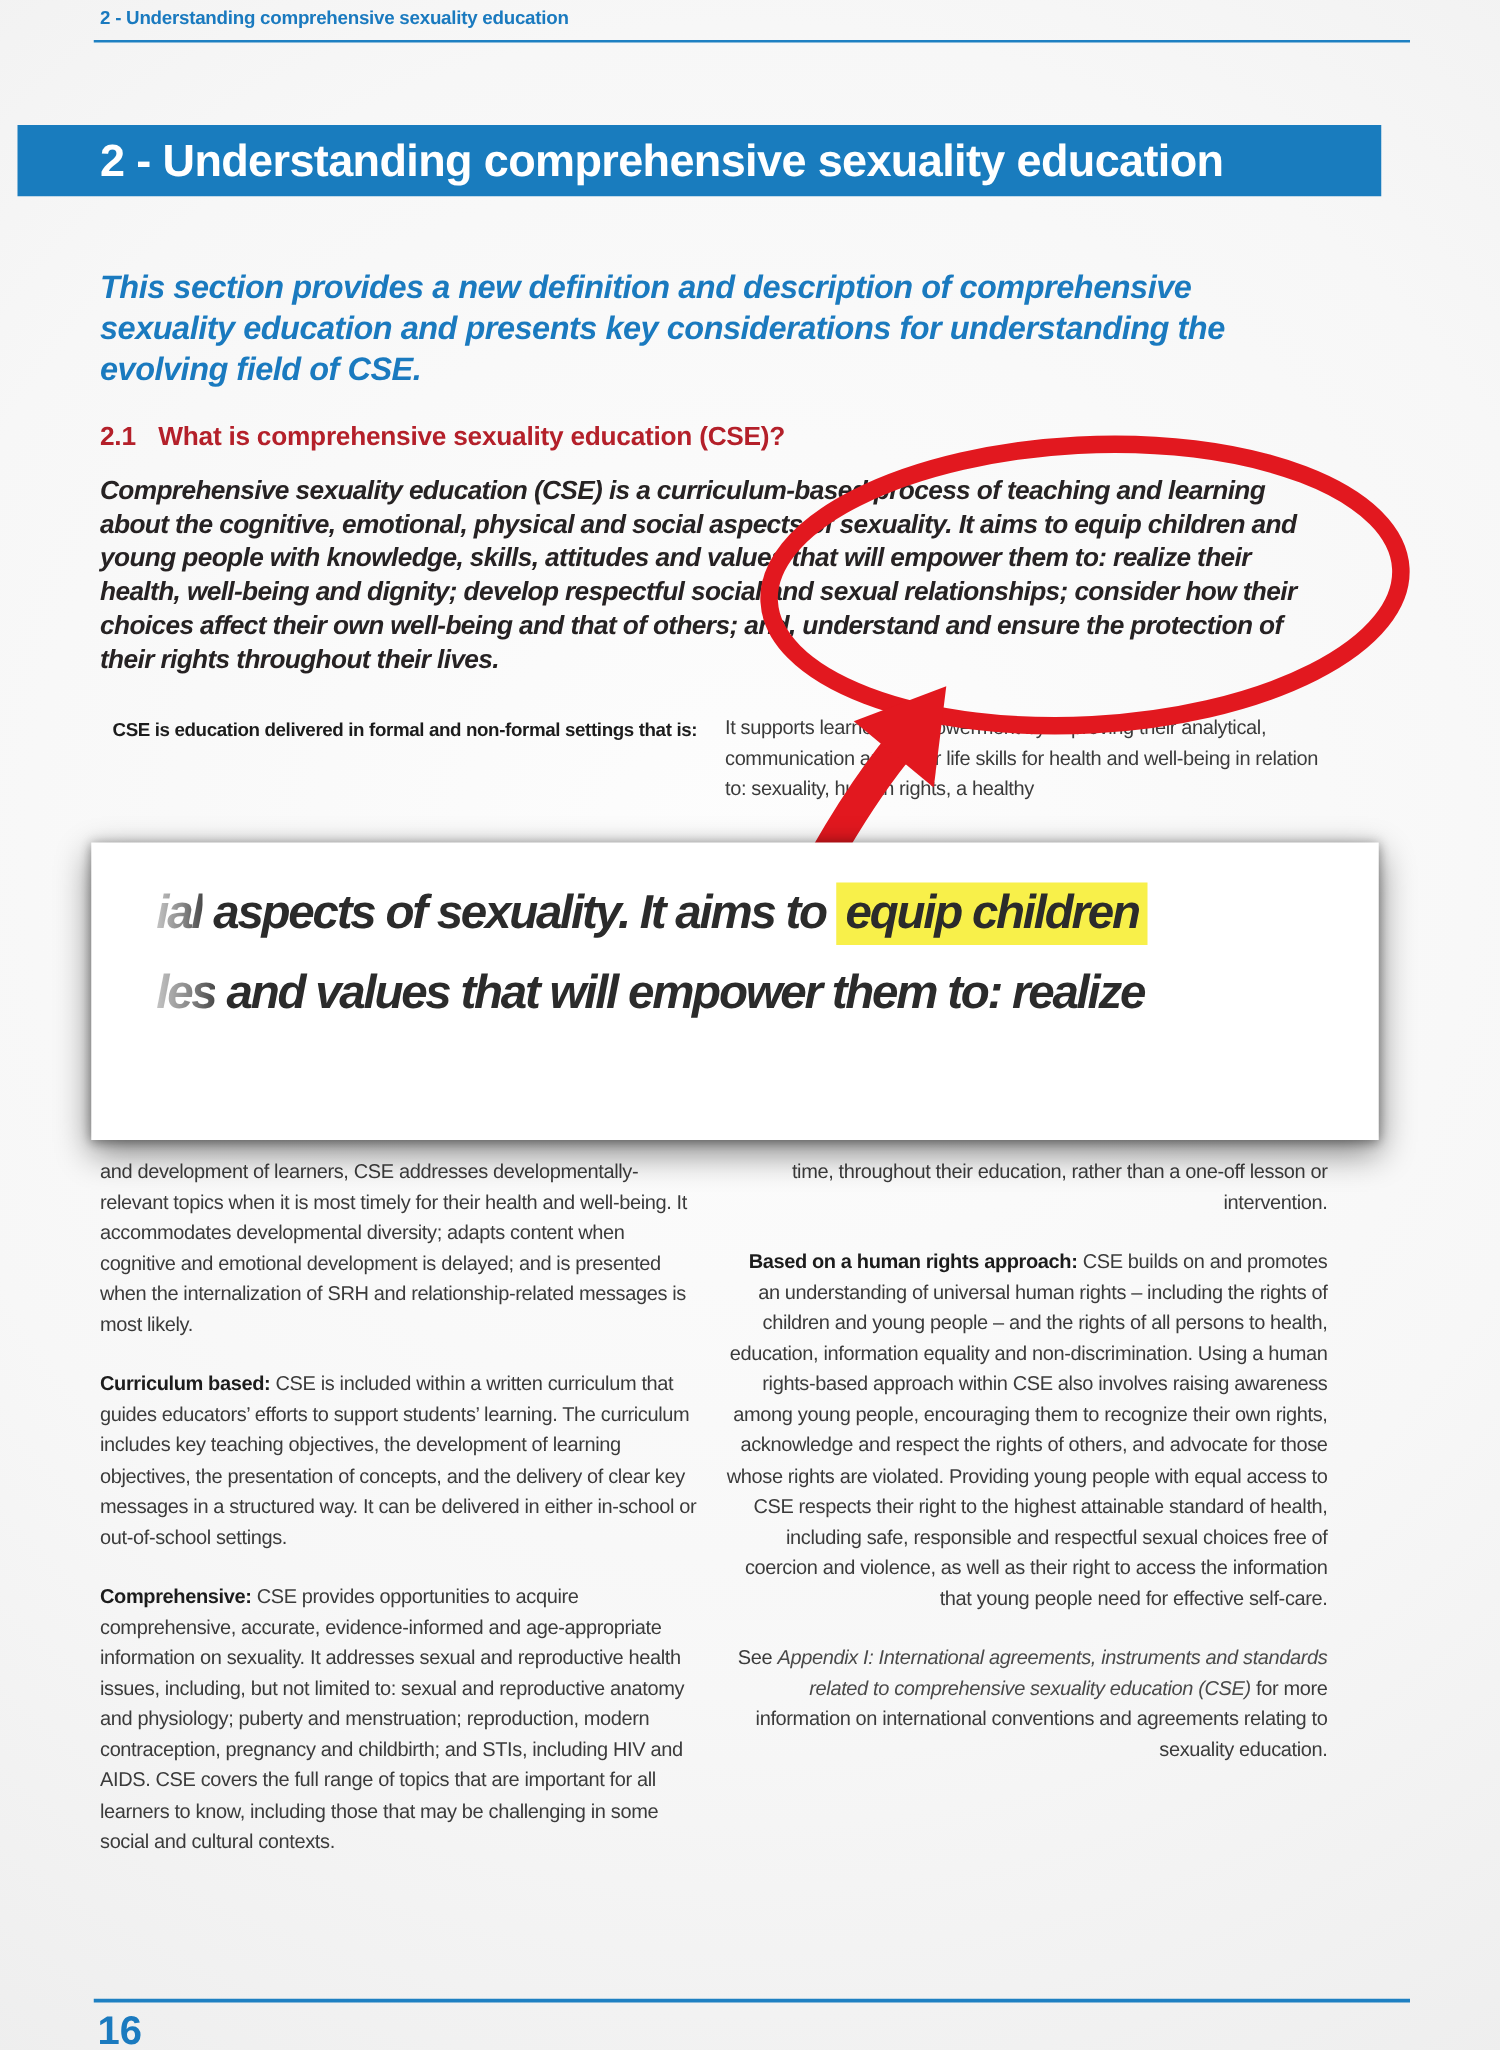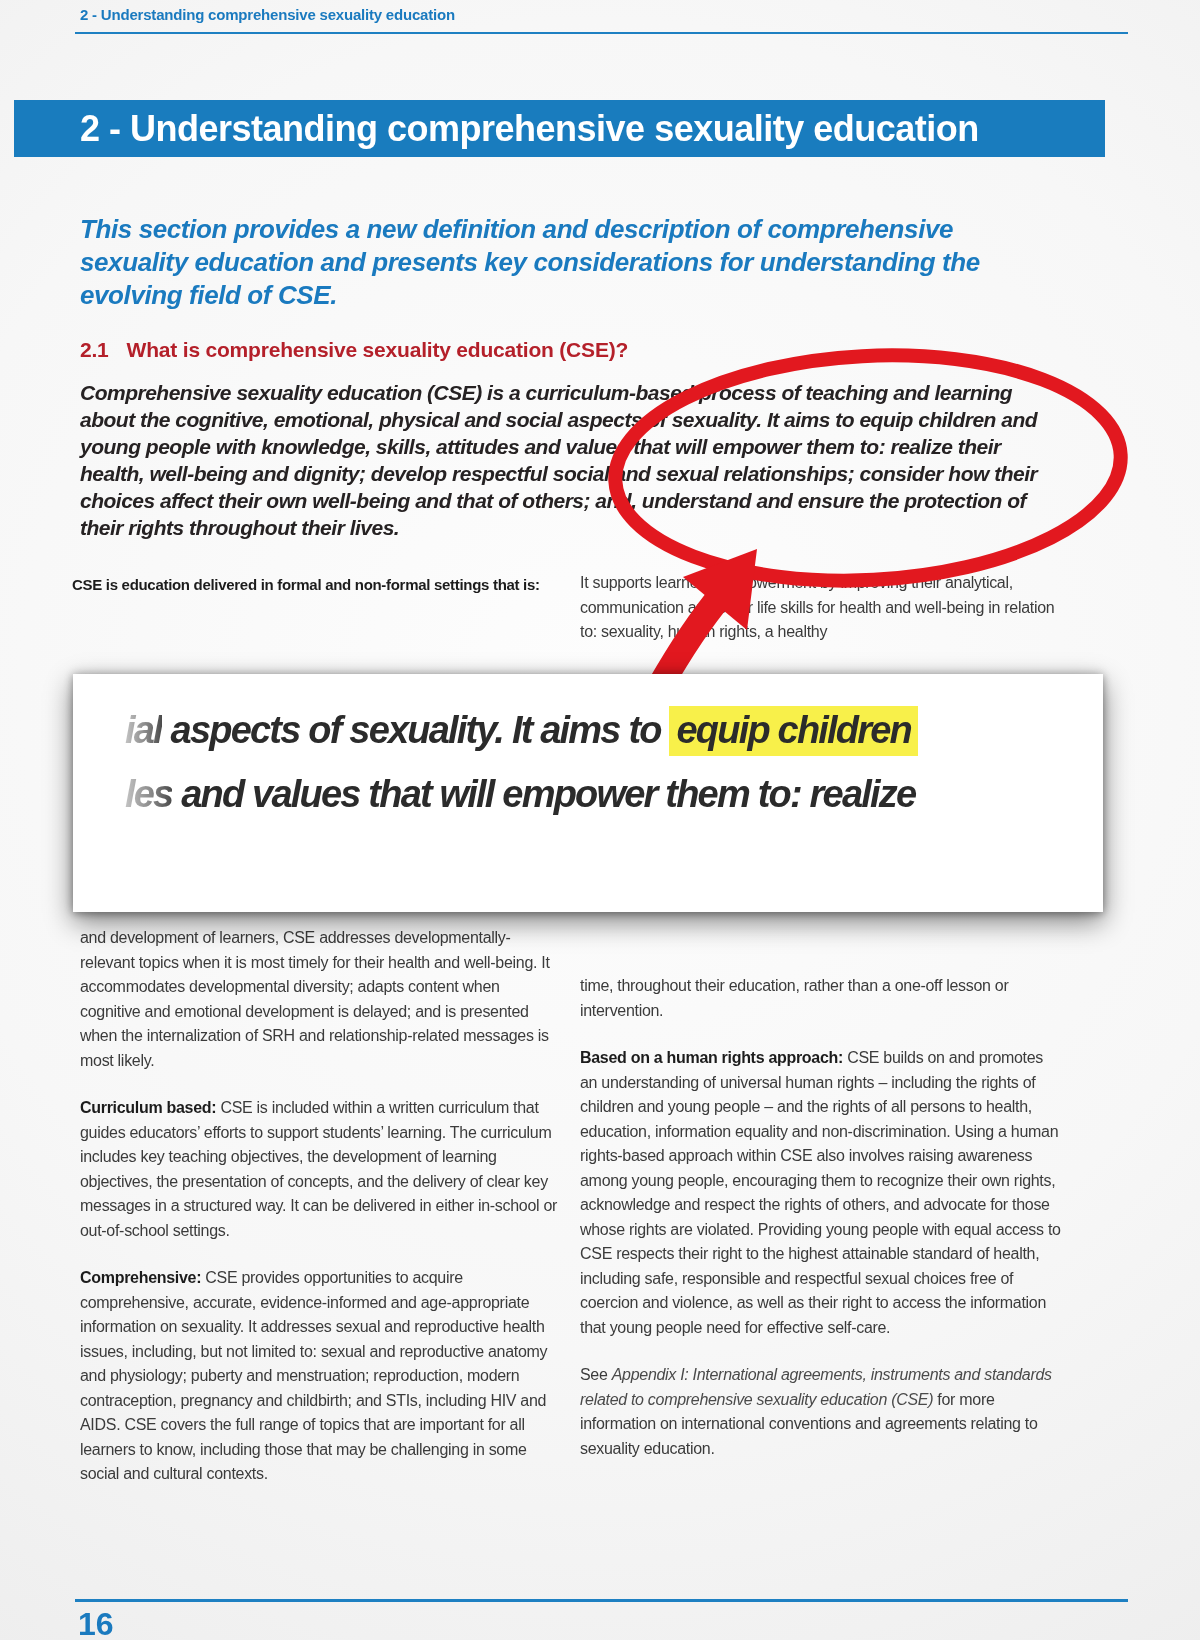--- a/index.html
+++ b/index.html
@@ -45,24 +45,24 @@
 
   .definition{
     left:80px;top:379px;width:990px;
     color:#262223;font-size:21px;font-weight:bold;font-style:italic;
     line-height:27px;letter-spacing:-0.5px;
   }
 
   .col{font-size:16px;color:#3b3b3b;line-height:24.5px;letter-spacing:-0.3px;}
   .col p{margin:0 0 23px 0;}
   .col b{color:#1c1c1c;}
-  .col-left-top{left:72px;top:573px;width:500px;font-weight:bold;color:#1c1c1c;font-size:15px;}
+  .col-left-top{left:90px;top:573px;width:500px;font-weight:bold;color:#1c1c1c;font-size:15px;}
   .col-right-top{left:580px;top:571px;width:482px;}
   .col-left-bottom{left:80px;top:926px;width:482px;}
-  .col-right-bottom{left:580px;top:974px;width:482px;}
+  .col-right-bottom{left:580px;top:926px;width:482px;text-align:right;}
   .appendix-see em{font-style:italic;color:#4a4a4a;}
 
   .annotation-layer{left:0;top:0;width:1200px;height:1640px;z-index:5;pointer-events:none;}
 
   .magnifier{
     left:73px;top:674px;width:1030px;height:238px;
     background:#ffffff;z-index:10;
     box-shadow:0 10px 26px rgba(0,0,0,0.48), 0 2px 8px rgba(0,0,0,0.30), 0 -2px 10px rgba(0,0,0,0.12);
     padding:24px 0 12px 52px;box-sizing:border-box;
     overflow:hidden;

